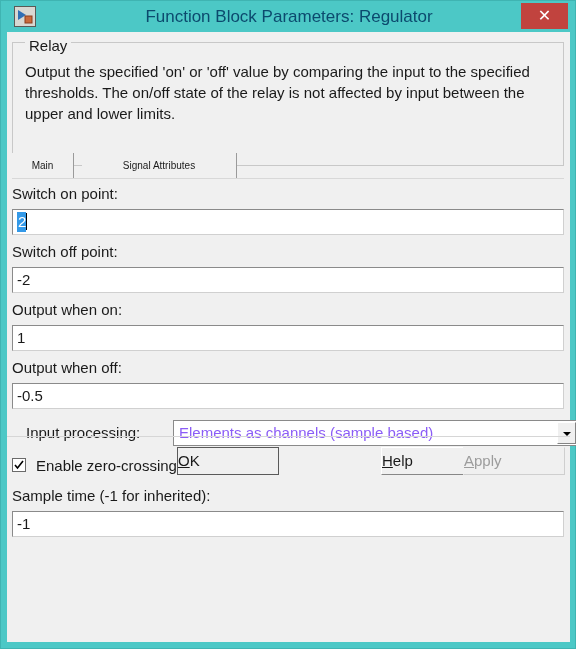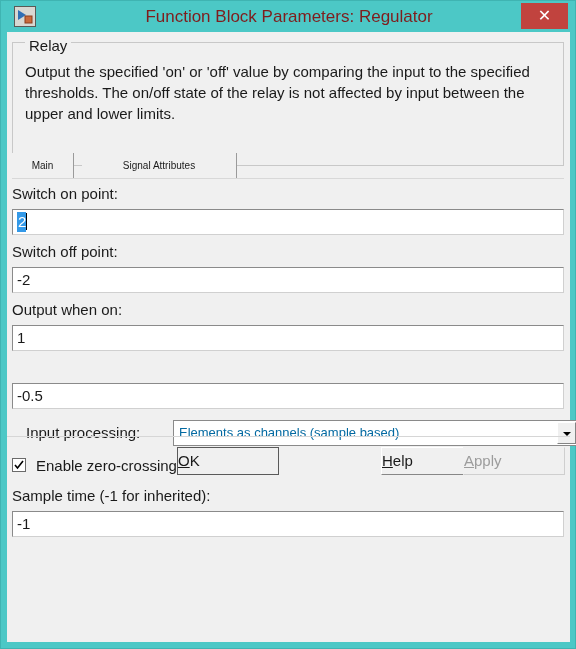--- a/index.html
+++ b/index.html
@@ -44,21 +44,21 @@
   .title-icon svg { display:block; }
   .title-text {
     position: absolute;
     left: 0;
     top: 0;
     width: 576px;
     height: 31px;
     line-height: 31px;
     text-align: center;
     font-size: 17px;
-    color: #7f1d1d;
+    color: #0c4a6e;
     white-space: nowrap;
   }
   .close-btn {
     position: absolute;
     right: 7px;
     top: 2px;
     width: 47px;
     height: 26px;
     background: #c1433e;
     color: #ffffff;
@@ -216,22 +216,22 @@
     border-right-color: #9a9a9a;
     box-sizing: border-box;
     cursor: default;
   }
   .dropdown-value {
     position: absolute;
     left: 5px;
     top: 0;
     height: 24px;
     line-height: 24px;
-    font-size: 13px;
-    color: #0369a1;
+    font-size: 15px;
+    color: #8b5cf6;
     white-space: nowrap;
   }
   .dropdown-arrow-btn {
     position: absolute;
     right: 1px;
     top: 1px;
     width: 19px;
     height: 22px;
     background: #f0f0f0;
     border: 1px solid #ffffff;
@@ -355,20 +355,21 @@
 
     <div class="field-label" style="left:5px; top:153px;">Switch on point:</div>
     <div class="textinput" style="top:177px;"><span class="sel">2</span><span class="caret"></span></div>
 
     <div class="field-label" style="left:5px; top:211px;">Switch off point:</div>
     <div class="textinput" style="top:235px;">-2</div>
 
     <div class="field-label" style="left:5px; top:269px;">Output when on:</div>
     <div class="textinput" style="top:293px;">1</div>
 
+    <div class="field-label" style="left:5px; top:327px;">Output when off:</div>
     <div class="textinput" style="top:351px;">-0.5</div>
 
     <div class="dropdown-row" style="top:388px;">
       <div class="dropdown-label">Input processing:</div>
       <div class="dropdown">
         <div class="dropdown-value">Elements as channels (sample based)</div>
         <div class="dropdown-arrow-btn">
           <div class="arrow"></div>
         </div>
       </div>

